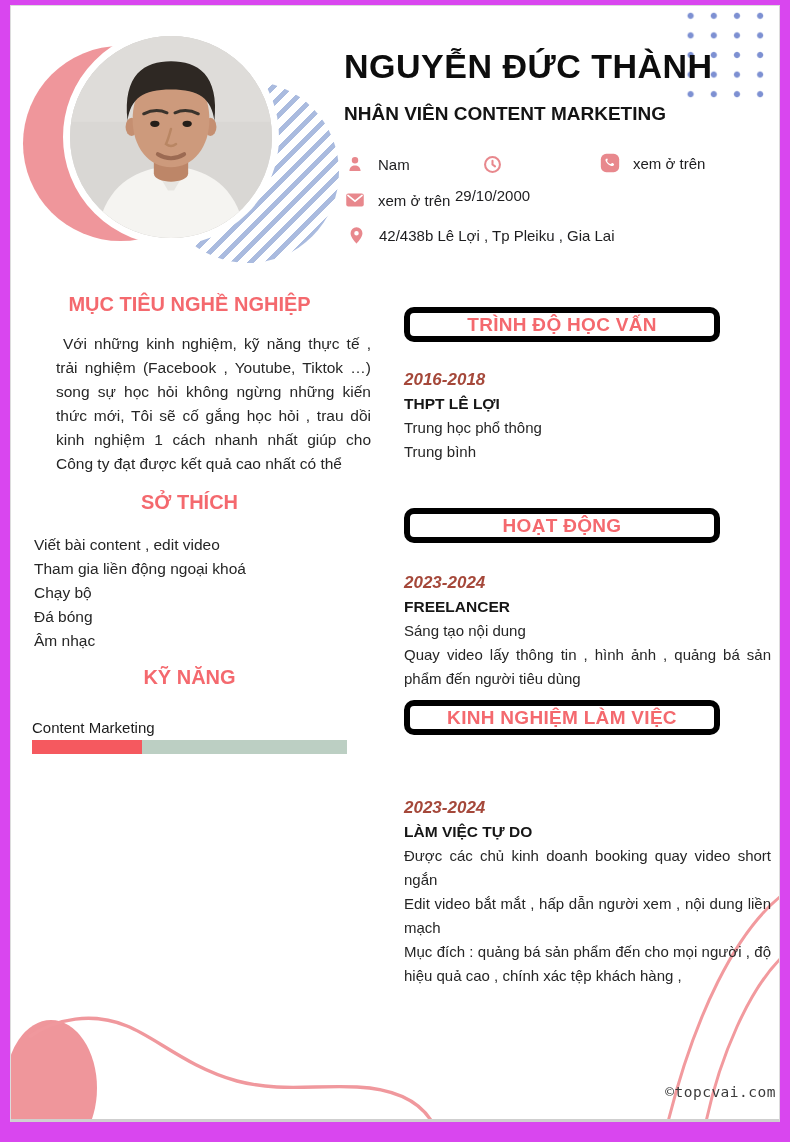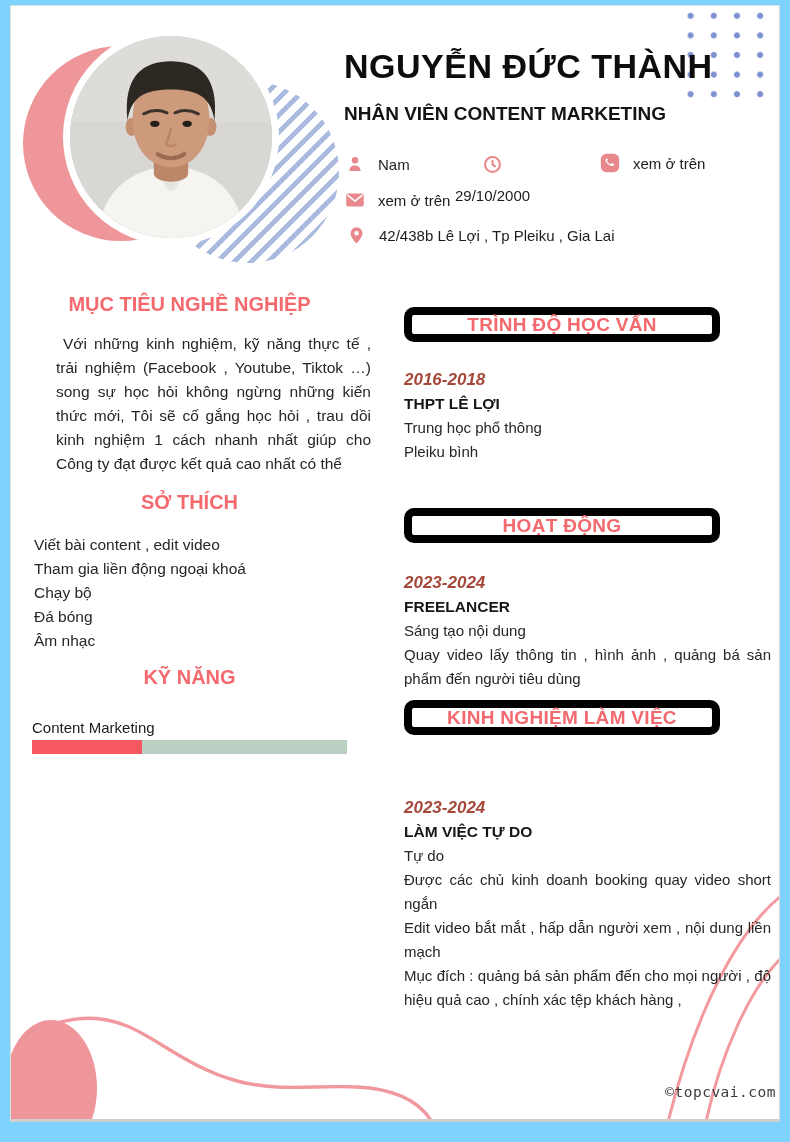--- a/index.html
+++ b/index.html
@@ -1,17 +1,17 @@
 <!DOCTYPE html>
 <html><head>
 <meta charset="utf-8">
 <style>
   html,body{margin:0;padding:0;}
   body{width:790px;height:1142px;background:#fdfdfd;font-family:"Liberation Sans","DejaVu Sans",sans-serif;}
-  .canvas{position:relative;width:790px;height:1142px;background:#7dd3fc;overflow:hidden;}
+  .canvas{position:relative;width:790px;height:1142px;background:#d946ef;overflow:hidden;}
   .page{position:absolute;left:10px;top:5px;width:770px;height:1117px;box-sizing:border-box;
         background:#ffffff;border:1px solid #dcdcdc;border-bottom:3px solid #cfcfcf;overflow:hidden;}
 
   
   .circle-pink{position:absolute;left:12px;top:40px;width:195px;height:195px;border-radius:50%;background:#ef969b;z-index:1;}
   .circle-stripes{position:absolute;left:146px;top:75px;width:182px;height:182px;border-radius:50%;z-index:2;
         background:repeating-linear-gradient(135deg,#aabbdf 0 5px,transparent 5px 12px);}
   .avatar-ring{position:absolute;left:52px;top:23px;width:202px;height:202px;border-radius:50%;
         border:7px solid #ffffff;overflow:hidden;z-index:3;background:#d9d7d4;}
   .avatar-ring svg{display:block;width:202px;height:202px;}
@@ -33,21 +33,21 @@
         color:#f4696e;z-index:4;}
   .body-text{font-size:15.5px;line-height:24px;color:#262626;margin-left:24px;}
   .objective-text{position:absolute;left:21px;top:326px;width:315px;text-align:justify;text-indent:7px;z-index:4;}
   .hobby-item{position:absolute;left:23px;width:313px;font-size:15.5px;line-height:24px;color:#262626;z-index:4;}
   .skill-label{position:absolute;left:21px;top:713px;font-size:15px;color:#1c1c1c;z-index:4;}
   .skill-bar{position:absolute;left:21px;top:734px;width:315px;height:14px;background:#bccfc3;z-index:4;}
   .skill-fill{height:100%;background:#f5595f;}
 
   
   .section-box{position:absolute;left:393px;width:316px;height:35px;box-sizing:border-box;
-        border:8px solid #000000;border-radius:10px;display:flex;align-items:center;justify-content:center;z-index:4;background:transparent;}
+        border:6px solid #000000;border-radius:10px;display:flex;align-items:center;justify-content:center;z-index:4;background:transparent;}
   .section-box span{font-size:19px;font-weight:700;color:#f4696e;letter-spacing:.3px;}
   .entry{position:absolute;left:393px;width:367px;z-index:4;}
   .period{font-size:17px;font-weight:700;font-style:italic;color:#a5483a;line-height:24px;}
   .etitle{font-size:15.5px;font-weight:700;color:#161616;line-height:24px;}
   .eline{font-size:15px;color:#262626;line-height:24px;text-align:justify;}
 
   .watermark{position:absolute;right:3px;top:1078px;font-family:"DejaVu Sans Mono","Liberation Mono",monospace;
         font-size:14.5px;color:#3b3b3b;letter-spacing:.5px;z-index:5;}
 </style>
 </head>
@@ -154,40 +154,39 @@
       <div class="skill-fill" style="width: 35%;"></div>
     </div>
 
     <div class="section-box" style="top:301px;">
       <span>TRÌNH ĐỘ HỌC VẤN</span>
     </div>
     <div class="entry" style="top:362px;">
       <div class="period">2016-2018</div>
       <div class="etitle">THPT LÊ LỢI</div>
       <div class="eline">Trung học phổ thông</div>
-      <div class="eline">Pleiku bình</div>
+      <div class="eline">Trung bình</div>
     </div>
 
     <div class="section-box" style="top:502px;">
       <span>HOẠT ĐỘNG</span>
     </div>
     <div class="entry" style="top:565px;">
       <div class="period">2023-2024</div>
       <div class="etitle">FREELANCER</div>
       <div class="eline">Sáng tạo nội dung</div>
       <div class="eline">Quay video lấy thông tin , hình ảnh , quảng bá sản phẩm đến người tiêu dùng</div>
     </div>
 
     <div class="section-box" style="top:694px;">
       <span>KINH NGHIỆM LÀM VIỆC</span>
     </div>
     <div class="entry" style="top:790px;">
       <div class="period">2023-2024</div>
       <div class="etitle">LÀM VIỆC TỰ DO</div>
-      <div class="eline">Tự do</div>
       <div class="eline">Được các chủ kinh doanh booking quay video short ngắn</div>
       <div class="eline">Edit video bắt mắt , hấp dẫn người xem , nội dung liền mạch</div>
       <div class="eline">Mục đích : quảng bá sản phẩm đến cho mọi người , độ hiệu quả cao , chính xác tệp khách hàng ,</div>
     </div>
 
     <div class="watermark">©topcvai.com</div>
   </div>
 </div>
 
 </body></html>

